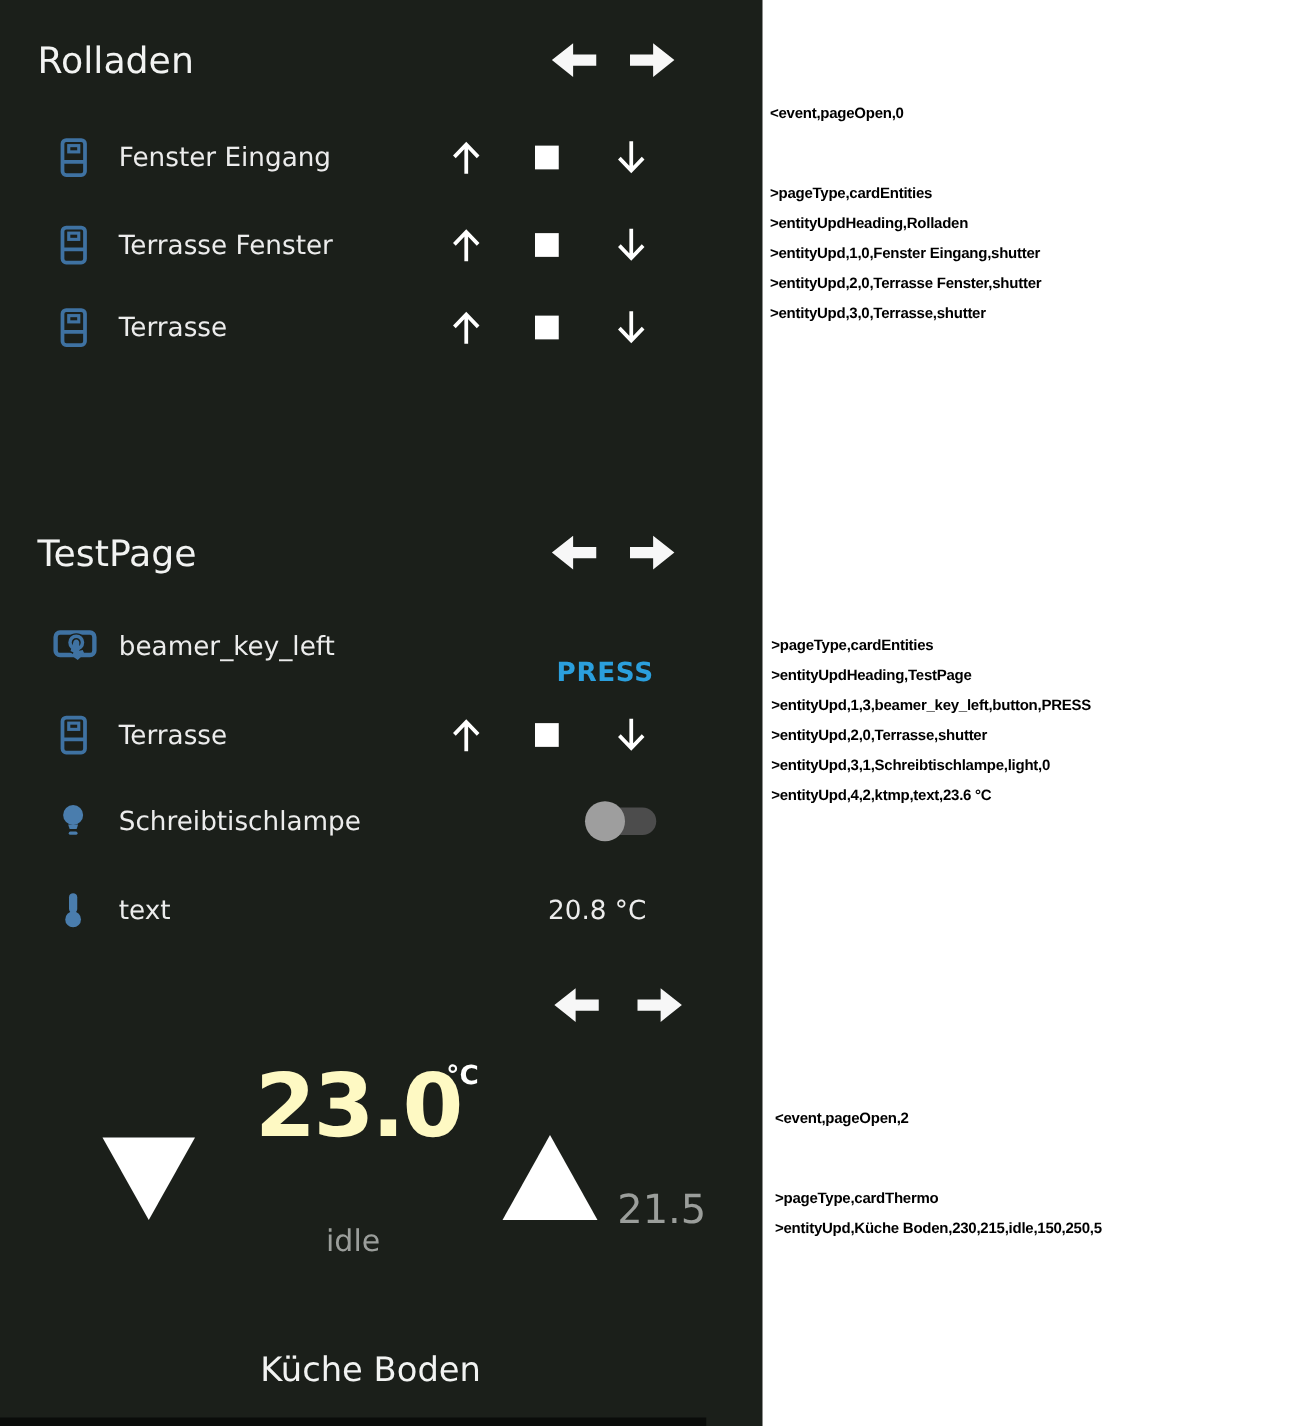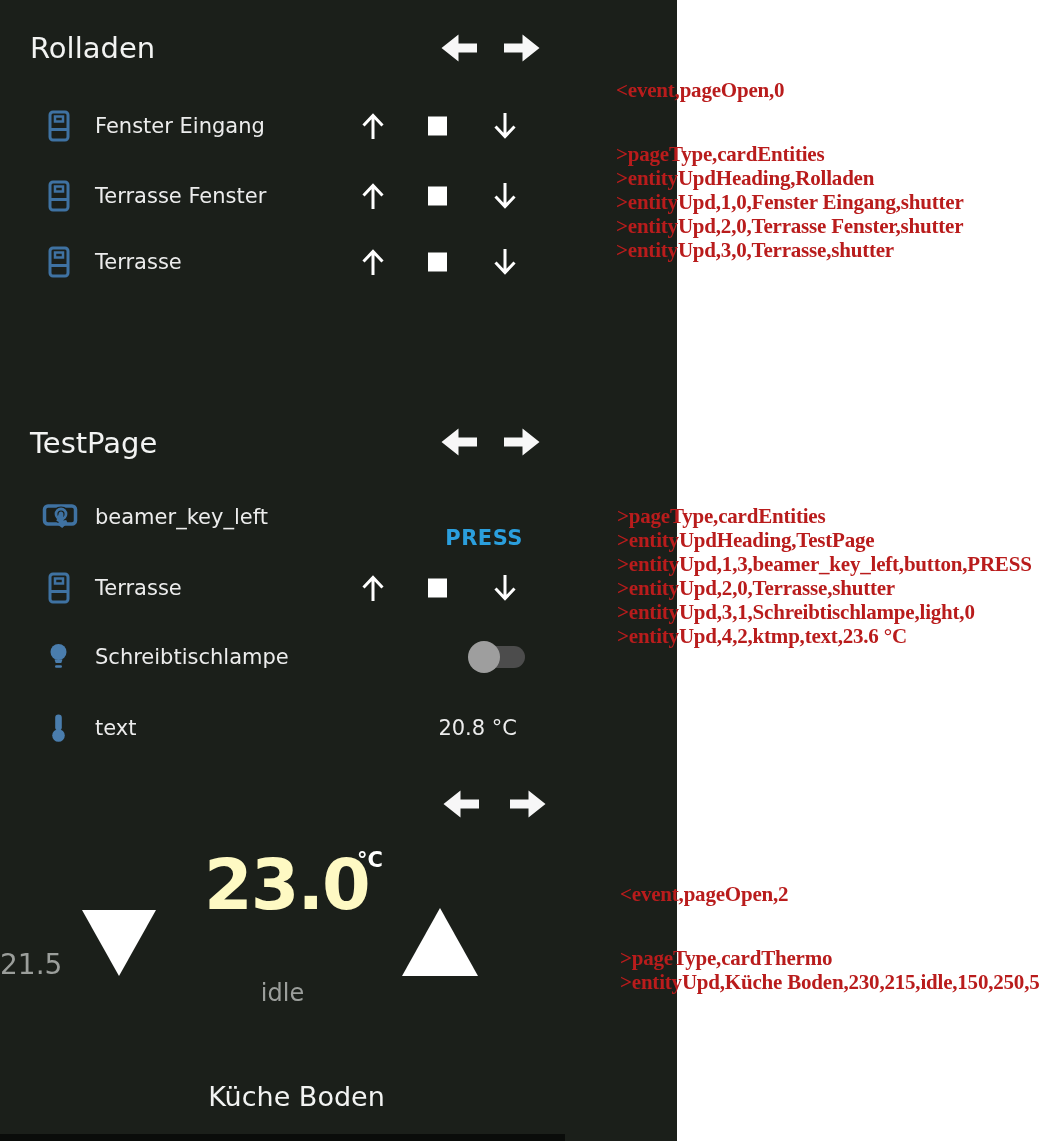--- a/index.html
+++ b/index.html
@@ -6,21 +6,21 @@
     --panel-bg:#1b1f1a; --icon-blue:#3f72a2; --accent-blue:#2b9fdd;
     --text-light:#ececec; --text-dim:#9b9e9b;
   }
   *{box-sizing:border-box;}
   html,body{margin:0;padding:0;}
   body{
     width:1045px;height:1141px;position:relative;overflow:hidden;
     background:#ffffff;font-family:"DejaVu Sans",sans-serif;
   }
   
-  .device{position:absolute;left:0;top:0;width:677px;height:1141px;background:var(--panel-bg);}
+  .device{position:absolute;left:0;top:0;width:610px;height:1141px;background:var(--panel-bg);}
   .panel{position:absolute;left:0;width:565px;}
   .p-title{position:absolute;left:30px;font-size:29px;line-height:34px;color:#f2f3f2;white-space:nowrap;}
   .nav-btn{position:absolute;width:38px;height:34px;line-height:0;cursor:pointer;}
   .nav-btn svg{display:block;}
   
   .ent-row{position:absolute;left:0;width:565px;height:60px;}
   .ent-row>*{position:absolute;top:50%;transform:translateY(-50%);}
   .ent-icon{color:var(--icon-blue);line-height:0;}
   .ent-label{left:95px;font-size:21px;color:var(--text-light);white-space:nowrap;}
   .ctl{line-height:0;cursor:pointer;}
@@ -28,30 +28,30 @@
   .stop-square{display:block;width:19px;height:19px;background:#ffffff;}
   .press-label{right:42px;font-size:21px;font-weight:600;letter-spacing:.5px;color:var(--accent-blue);cursor:pointer;margin-top:21px;}
   .ent-value{right:48px;font-size:21px;color:var(--text-light);white-space:nowrap;}
   
   .toggle{left:468px;width:58px;height:32px;cursor:pointer;}
   .toggle .track{position:absolute;left:6px;top:5px;width:51px;height:22px;border-radius:11px;background:#4c4c4c;}
   .toggle .knob{position:absolute;left:0;top:0;width:32px;height:32px;border-radius:50%;background:#9e9e9e;}
   
   .thermo-temp{position:absolute;left:204px;top:80px;font-size:70px;font-weight:bold;letter-spacing:-2px;line-height:1;color:#fef9c3;}
   .thermo-unit{position:absolute;left:357px;top:78px;font-size:21px;font-weight:bold;color:#ffffff;}
-  .thermo-target{position:absolute;left:0;top:178px;width:565px;text-align:left;font-size:28px;color:var(--text-dim);}
+  .thermo-target{position:absolute;left:0;top:178px;width:565px;text-align:right;font-size:32px;color:var(--text-dim);}
   .thermo-state{position:absolute;left:0;top:209px;width:565px;text-align:center;font-size:24px;color:var(--text-dim);}
   .tri{position:absolute;width:0;height:0;cursor:pointer;}
   .tri-down{left:82px;top:140px;border-left:37px solid transparent;border-right:37px solid transparent;border-top:66px solid #ffffff;}
   .tri-up{left:402px;top:138px;border-left:38px solid transparent;border-right:38px solid transparent;border-bottom:68px solid #ffffff;}
   .thermo-title{position:absolute;left:0;top:311px;width:565px;text-align:center;font-size:27px;color:#f2f3f2;padding-left:28px;}
   .bottom-strip{position:absolute;left:0;top:364px;width:565px;height:7px;background:#0a0c0a;}
   
-  .log-block{position:absolute;font-family:Liberation Serif, serif;font-weight:bold;
-    font-size:21px;line-height:24px;letter-spacing:-0.2px;color:#b91c1c;white-space:nowrap;}
+  .log-block{position:absolute;font-family:Liberation Sans, sans-serif;font-weight:bold;
+    font-size:12px;line-height:24px;letter-spacing:-0.2px;color:#000000;white-space:nowrap;}
   .log-lines{margin-top:40px;}
   .bgfill{fill:var(--panel-bg);}
 </style>
 </head>
 <body>
 
 <svg width="0" height="0" style="position:absolute">
   <defs>
     <g id="arr-left">
         <path d="M37 12.5 H18.5 V3.5 L1.5 17 L18.5 30.5 V21.5 H37 Z" fill="#f7f7f7"></path>

